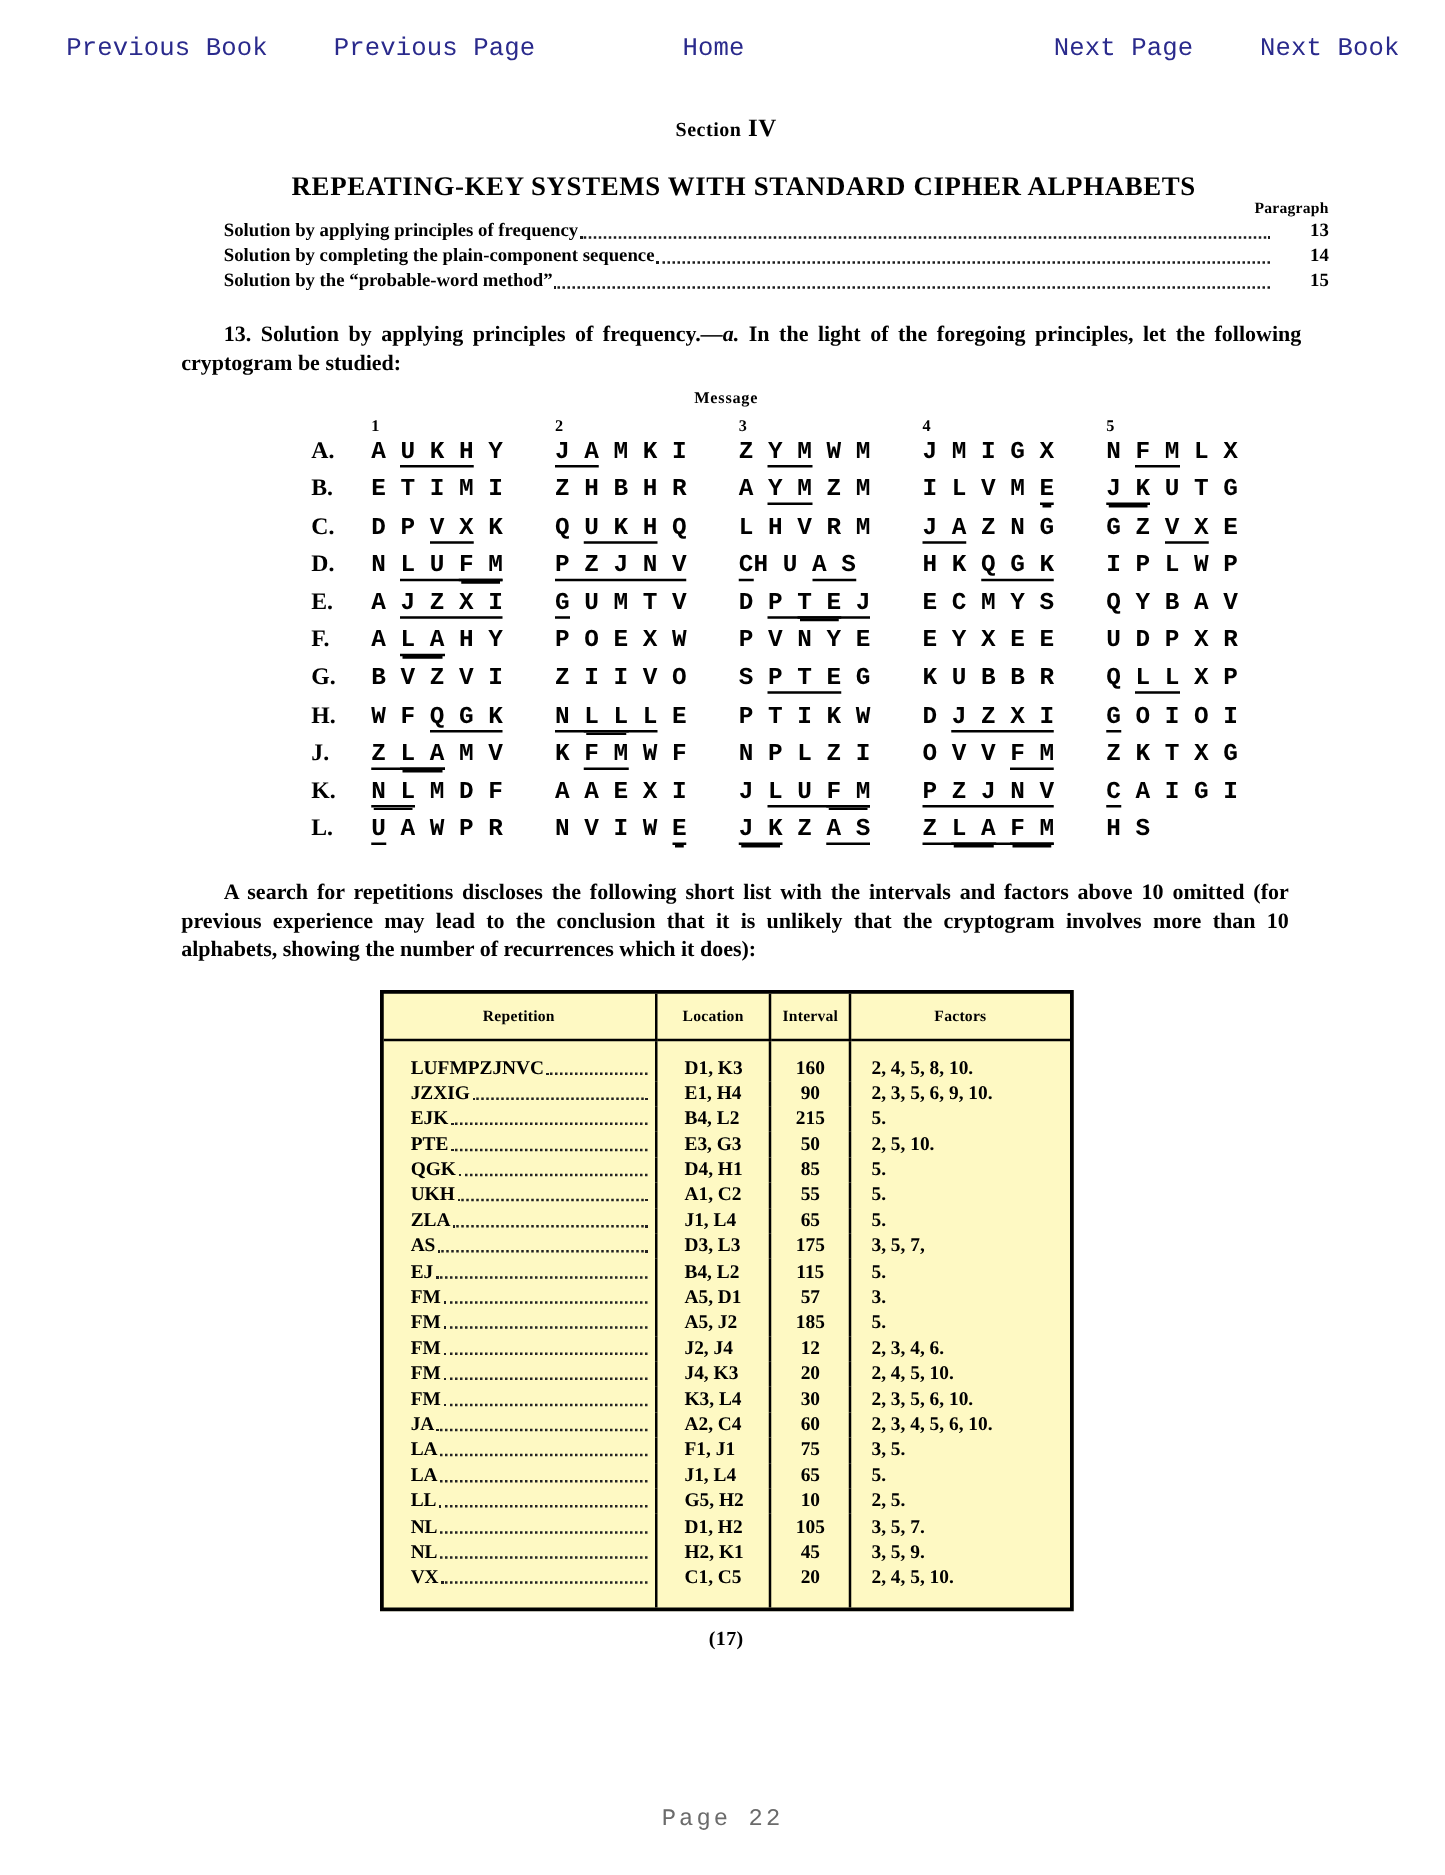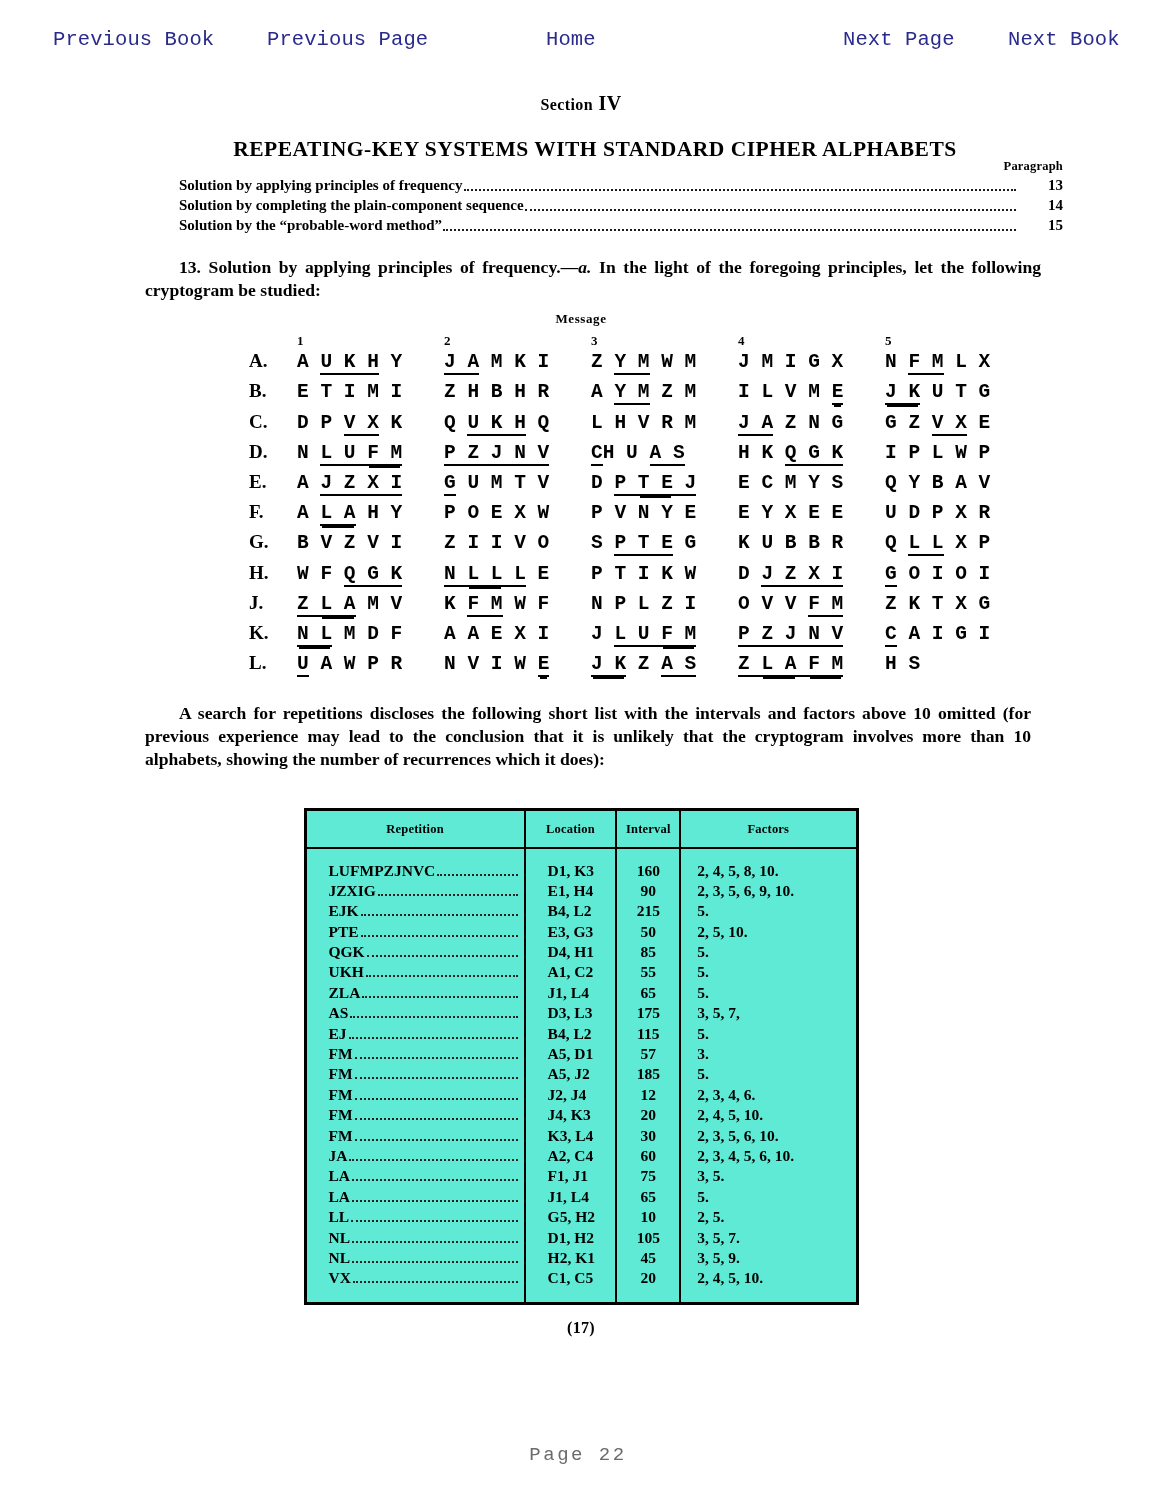--- a/index.html
+++ b/index.html
@@ -161,25 +161,25 @@
   }
   .grp {
     flex: 0 0 147px;
     white-space: pre;
   }
   .grp .u   { border-bottom: 2px solid #000; }
   .grp .uu  { border-bottom: 2px solid #000; box-shadow: 0 4px 0 -2px #000; }
 
   
   .rep-table-wrap {
-    margin: 38px auto 0 auto;
+    margin: 22px auto 0 auto;
     width: 549px;
     border: 3px solid #000;
     padding: 0;
-    background: #5eead4;
+    background: #fef9c3;
   }
   table.rep {
     border-collapse: collapse;
     width: 100%;
     font-family: "Liberation Serif", serif;
   }
   table.rep th {
     font-size: 12.5px;
     font-weight: bold;
     letter-spacing: 0.2px;

